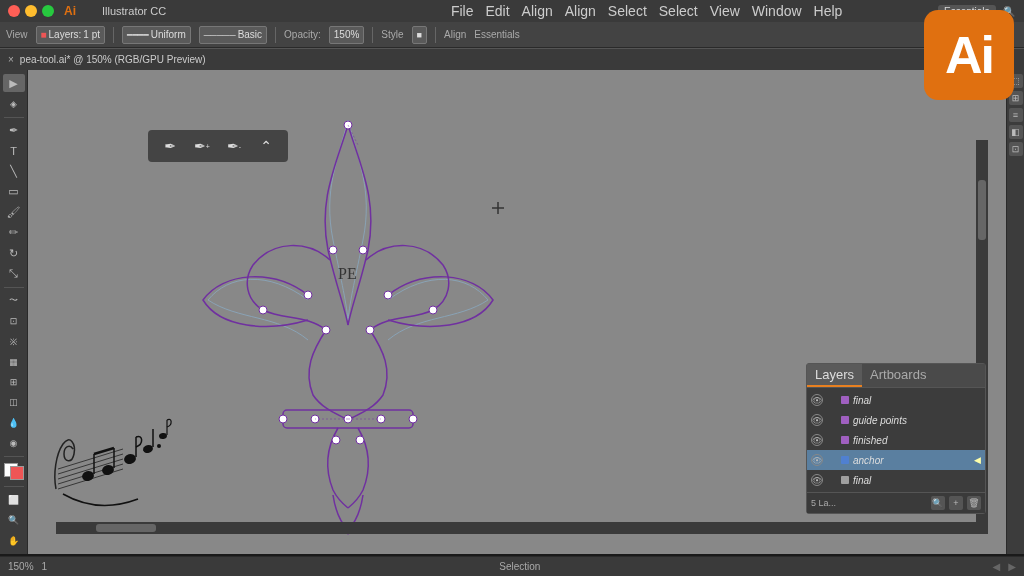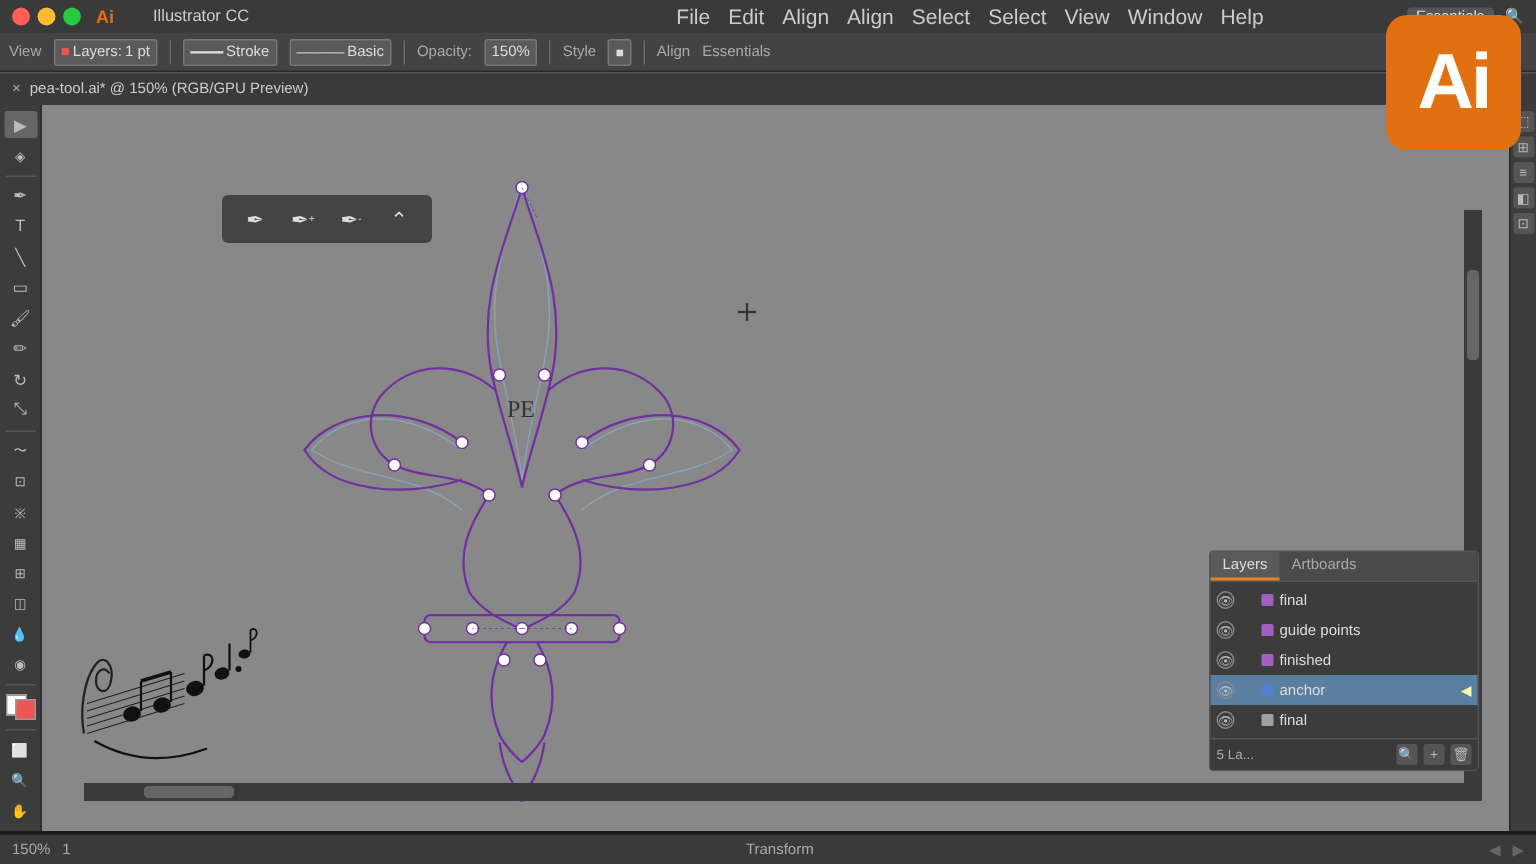--- a/index.html
+++ b/index.html
@@ -261,21 +261,21 @@
       border-radius: 3px;
       z-index: 20;
     }
     .layers-header {
       display: flex;
       background: #4a4a4a;
       border-bottom: 1px solid #555;
     }
     .layers-tab {
       padding: 3px 8px;
-      font-size: 10px;
+      font-size: 13px;
       color: #ddd;
       cursor: pointer;
     }
     .layers-tab.active {
       background: #5a5a5a;
       border-bottom: 2px solid #e88020;
     }
     .layers-tab-inactive {
       color: #aaa;
     }
@@ -309,20 +309,21 @@
     }
     .layer-color {
       width: 8px;
       height: 8px;
       border-radius: 1px;
     }
     .layer-name {
       flex: 1;
       font-size: 10px;
       color: #ddd;
+      font-style: italic;
     }
     .layers-footer {
       display: flex;
       align-items: center;
       padding: 3px 4px;
       background: #3a3a3a;
       border-top: 1px solid #555;
       gap: 4px;
     }
     .layers-footer-text {
@@ -462,21 +463,21 @@
 <div class="toolbar">
   <span class="toolbar-label">View</span>
   <div class="toolbar-control">
     <span style="color:#e55; font-size:10px;">■</span>
     <span>Layers:</span>
     <span>1 pt</span>
   </div>
   <div class="toolbar-separator"></div>
   <div class="toolbar-control">
     <span style="font-size:9px;">━━━━</span>
-    <span>Stroke</span>
+    <span>Uniform</span>
   </div>
   <div class="toolbar-control">
     <span style="font-size:9px;">─────</span>
     <span>Basic</span>
   </div>
   <div class="toolbar-separator"></div>
   <span class="toolbar-label">Opacity:</span>
   <div class="toolbar-control">
     <span>150%</span>
   </div>
@@ -728,20 +729,20 @@
     <div class="right-tool" style="width:14px;height:14px;background:#555;font-size:9px;color:#bbb;display:flex;align-items:center;justify-content:center;">≡</div>
     <div class="right-tool" style="width:14px;height:14px;background:#555;font-size:9px;color:#bbb;display:flex;align-items:center;justify-content:center;">◧</div>
     <div class="right-tool" style="width:14px;height:14px;background:#555;font-size:9px;color:#bbb;display:flex;align-items:center;justify-content:center;">⊡</div>
   </div>
 
 </div>
 
 <div class="status-bar">
   <span class="status-text">150%</span>
   <span class="status-text">1</span>
-  <span class="status-text status-center">Transform</span>
+  <span class="status-text status-center">Selection</span>
   <span style="font-size:10px; color:#666;">◀</span>
   <span style="font-size:10px; color:#666;">▶</span>
 </div>
 
 <div class="ai-logo">
   <span class="ai-text">Ai</span>
 </div>
 
 </body></html>

